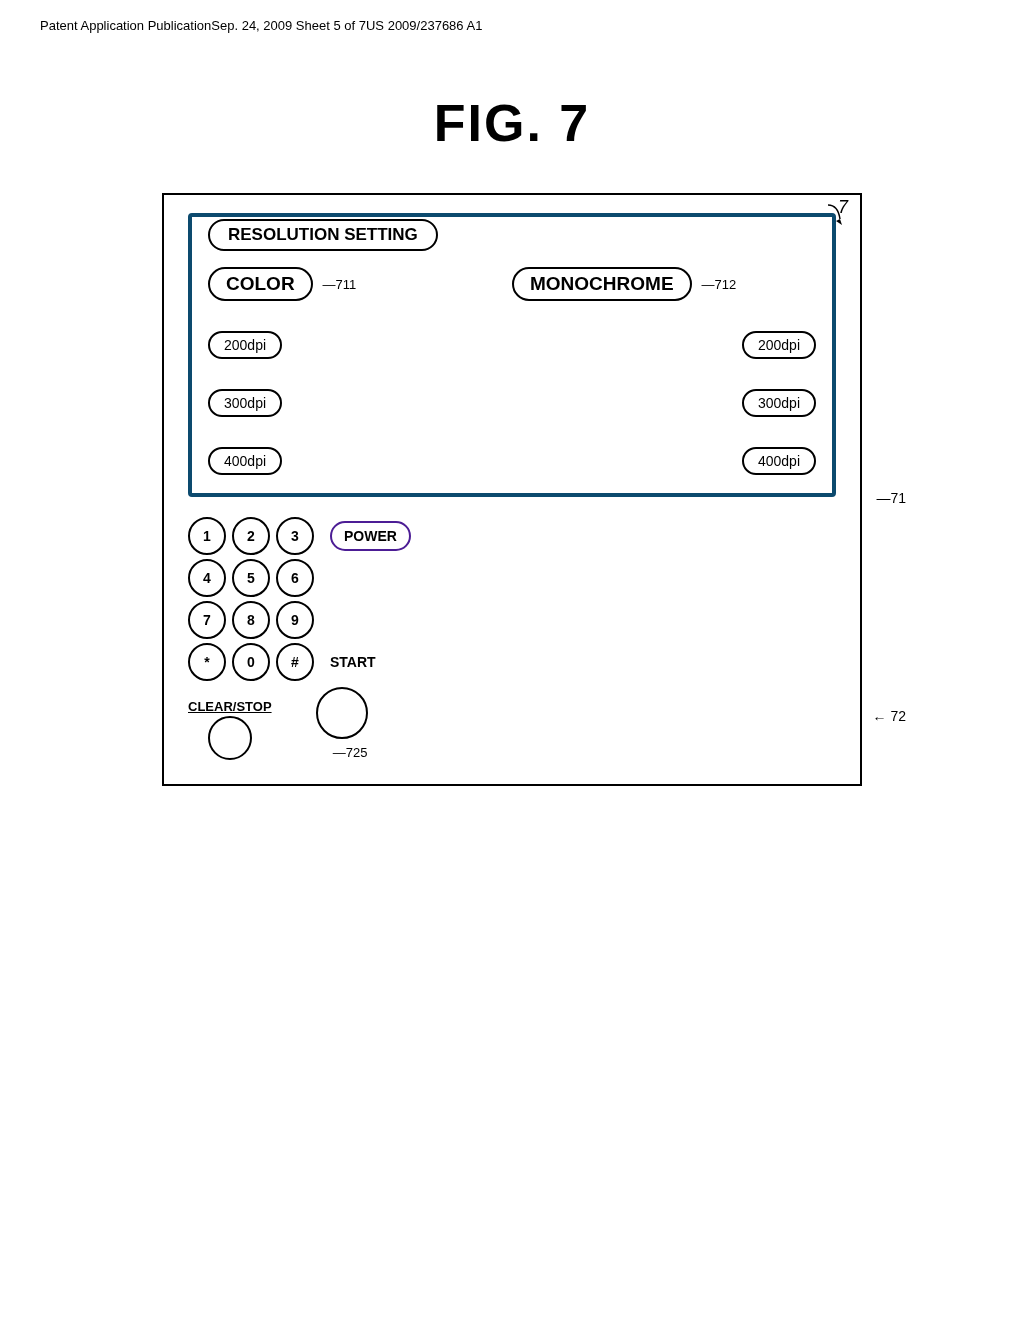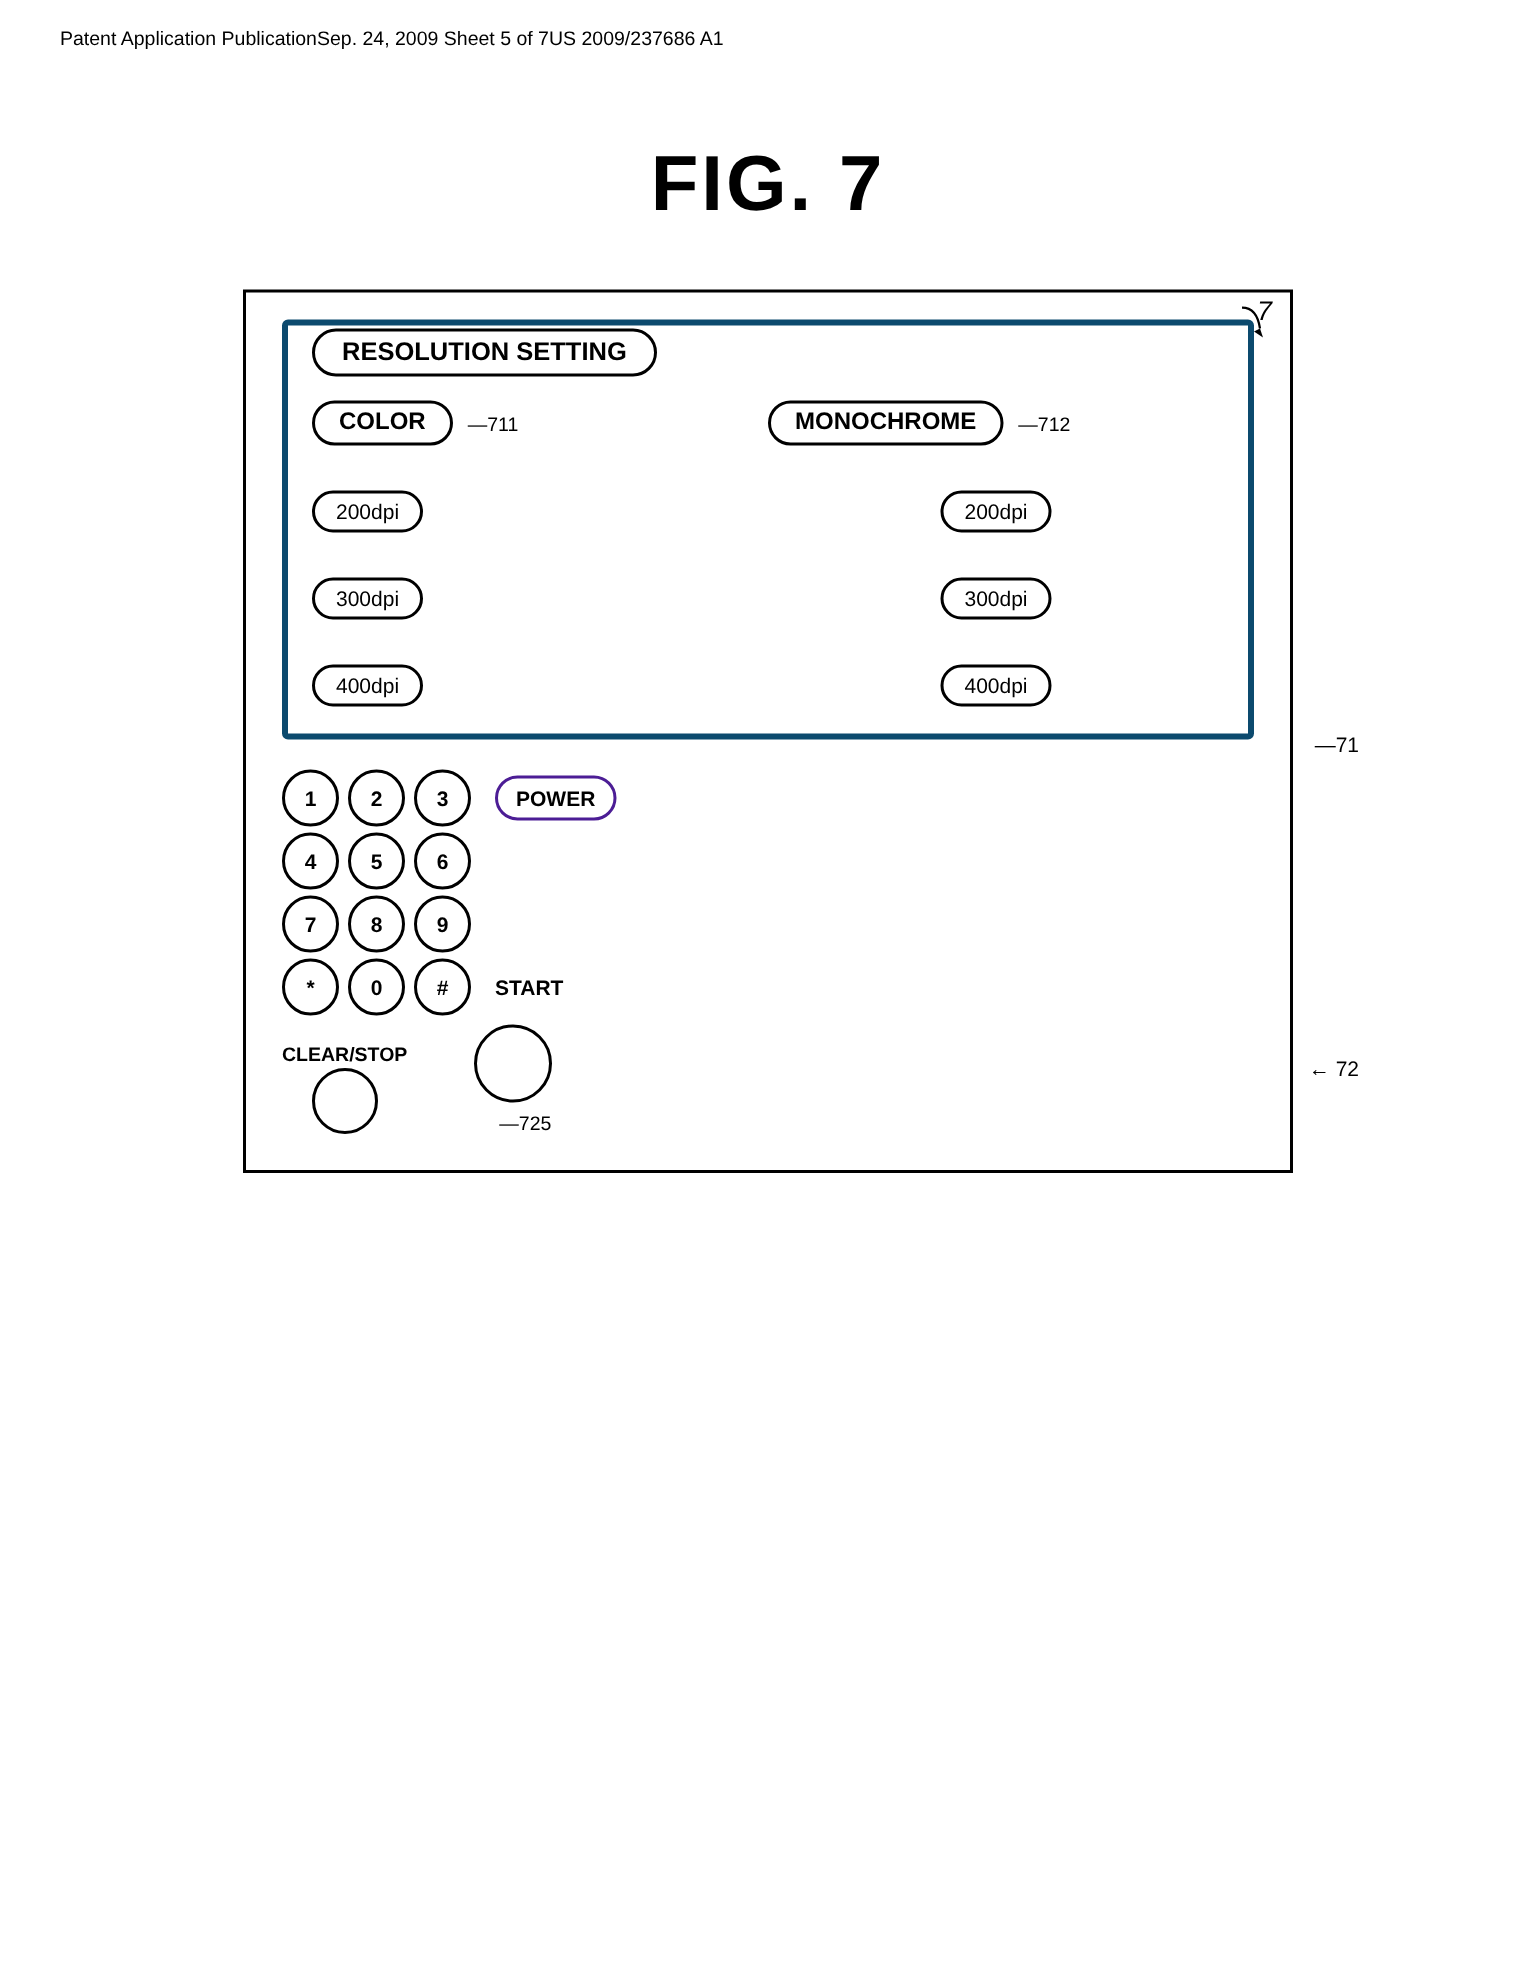--- a/index.html
+++ b/index.html
@@ -80,30 +80,30 @@
       display: flex;
       flex-direction: column;
       align-items: flex-start;
       gap: 10px;
     }
 
     .res-col-right {
       flex: 1;
       display: flex;
       flex-direction: column;
-      align-items: center;
+      align-items: flex-end;
       gap: 10px;
     }
 
     .mode-btn {
       border: 2px solid #000;
       border-radius: 20px;
       display: inline-block;
       padding: 4px 16px;
-      font-size: 16px;
+      font-size: 19px;
       font-weight: bold;
       cursor: pointer;
       background: #fff;
     }
 
     .dpi-btn {
       border: 2px solid #000;
       border-radius: 16px;
       display: inline-block;
       padding: 4px 14px;
@@ -218,20 +218,21 @@
       align-items: flex-end;
       gap: 14px;
       margin-top: 6px;
     }
 
     .clear-stop-area {
       display: flex;
       flex-direction: column;
       align-items: center;
       gap: 2px;
+      text-decoration: underline;
     }
 
     .clear-stop-label {
       font-size: 13px;
       font-weight: bold;
     }
 
     .round-btn {
       border: 2px solid #000;
       border-radius: 50%;

